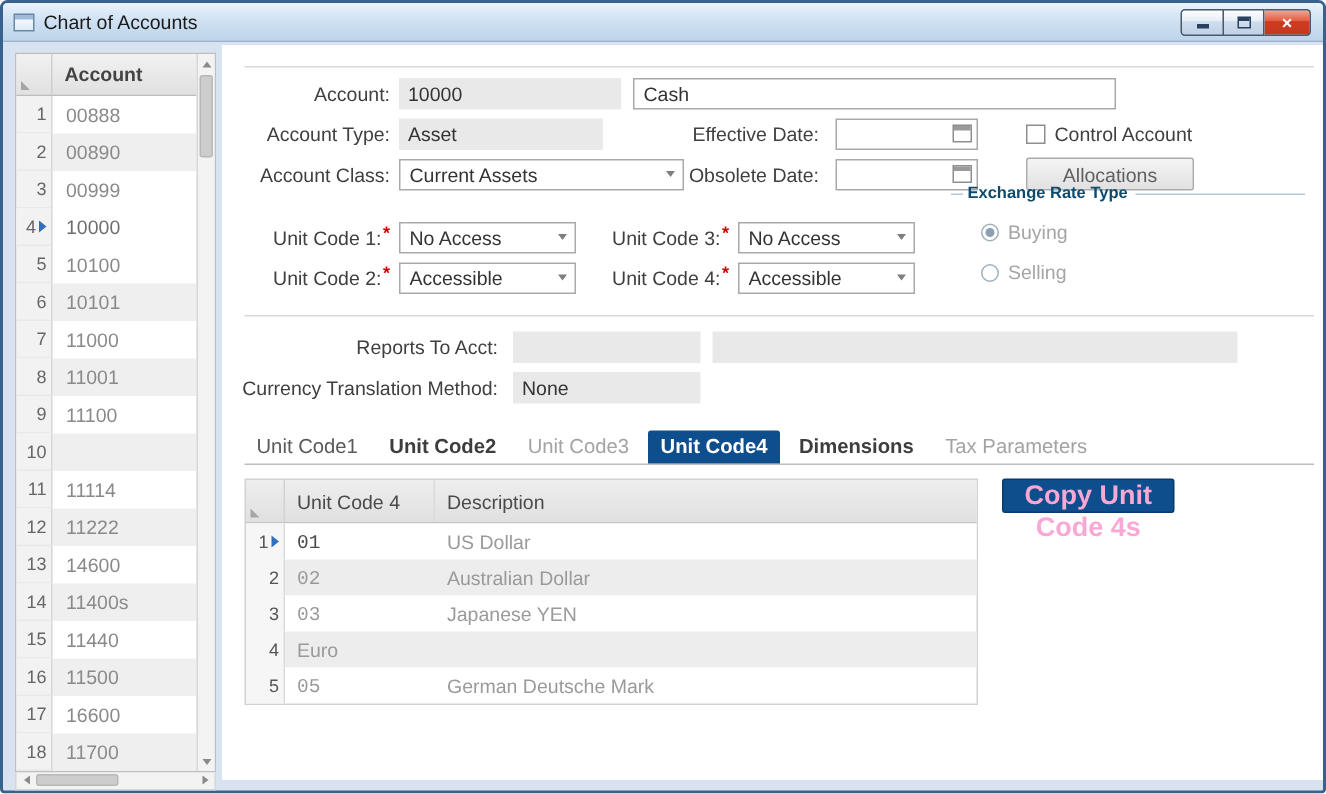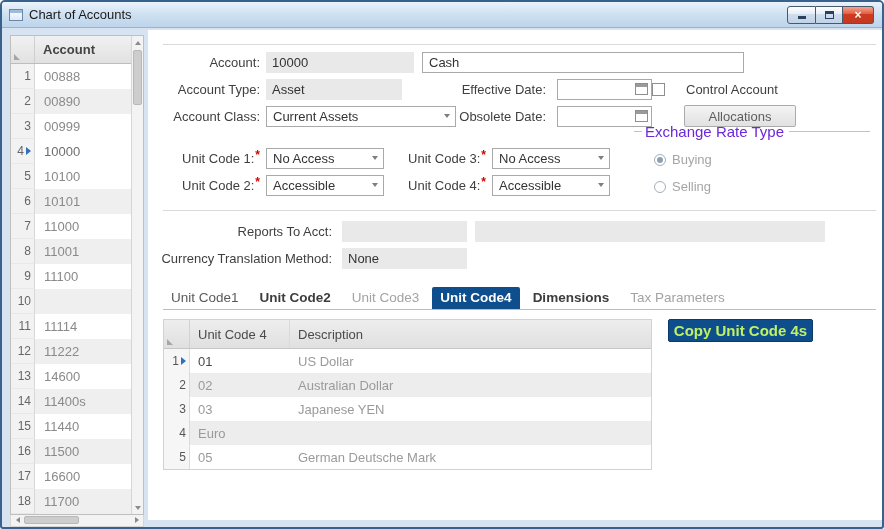--- a/index.html
+++ b/index.html
@@ -92,31 +92,31 @@
   .dd-arrow { width: 16px; align-self: stretch; display: flex; align-items: center; justify-content: center; }
   .dd-arrow::before { content: ""; width: 0; height: 0; border-left: 3.5px solid transparent;
                       border-right: 3.5px solid transparent; border-top: 4px solid #7e7e7e; }
 
   .datefield { width: 95px; height: 21px; border: 1px solid #a9a9a9; background: #fff;
                display: inline-flex; align-items: center; margin-left: 5px; padding-left: 5px; }
   .dateval { flex: 1; color: #333; }
   .cal-icon { width: 13px; height: 12px; border: 1px solid #8e8e8e; margin-right: 3px; position: relative; background: #fff; flex: none; }
   .cal-icon::before { content: ""; position: absolute; top: 0; left: 0; right: 0; height: 3px; background: #9a9a9a; }
 
-  .chk-wrap { display: inline-flex; align-items: center; gap: 21px; }
+  .chk-wrap { display: inline-flex; align-items: center; gap: 6px; margin-left: 32px; }
   .chk { width: 13px; height: 13px; border: 1px solid #8e8e8e; background: #fff; flex: none; }
   .chk-label { color: #3f3f3f; white-space: nowrap; }
 
   .btn-gray { margin-left: 32px; width: 112px; height: 22px; background: linear-gradient(#f4f4f4, #e1e1e1);
               border: 1px solid #ababab; border-radius: 2px; color: #5f5f5f; font-size: 13px; font-family: inherit; }
 
   .exchange { position: absolute; left: 486px; top: 93px; width: 236px; }
   .legend-row { display: flex; align-items: center; }
   .leg-a { width: 8px; border-top: 1px solid #b5c6d6; }
-  .legend { color: #6d28d9; font-size: 15px; padding: 0 5px 0 3px; white-space: nowrap; }
+  .legend { color: #0c4a6e; font-size: 11px; padding: 0 5px 0 3px; white-space: nowrap; font-weight: bold; }
   .leg-b { flex: 1; border-top: 1px solid #b5c6d6; }
   .radio-row { display: flex; align-items: center; gap: 6px; margin: 12px 0 0 20px; }
   .radio { width: 12px; height: 12px; border: 1px solid #9fb0bd; border-radius: 50%; background: #fff;
            display: flex; align-items: center; justify-content: center; flex: none; }
   .radio.selected::after { content: ""; width: 6px; height: 6px; border-radius: 50%; background: #8ba0b3; }
   .radio-label { color: #a5a5a5; }
 
   .rrow { display: flex; align-items: center; height: 21px; margin-top: 6px; }
   .rrow.first { margin-top: 10px; }
 
@@ -130,25 +130,25 @@
   .dgrid { width: 489px; border: 1px solid #d2d2d2; background: #fff; }
   .d-head { display: flex; height: 29px; background: linear-gradient(#eeeeee, #e0e0e0); border-bottom: 1px solid #c6c6c6; }
   .d-corner { width: 26px; border-right: 1px solid #d2d2d2; position: relative; }
   .d-h1 { width: 100px; display: flex; align-items: center; padding-left: 8px; color: #4a4a4a; border-right: 1px solid #dadada; }
   .d-h2 { flex: 1; display: flex; align-items: center; padding-left: 8px; color: #4a4a4a; }
   .d-row { display: flex; height: 24px; }
   .d-rows .d-row:nth-child(even) { background: #ededed; }
   .d-rows .d-row.selected { background: #fff; }
   .d-gutter { width: 26px; background: #f6f6f6; border-right: 1px solid #dcdcdc; display: flex; align-items: center;
               justify-content: flex-end; padding-right: 3px; color: #555; font-size: 12px; }
-  .d-c1 { width: 100px; display: flex; align-items: center; padding-left: 8px; color: #9a9a9a; }
+  .d-c1 { width: 100px; display: flex; align-items: center; padding-left: 8px; color: #9a9a9a; font-family: Liberation Mono, monospace; }
   .d-c2 { flex: 1; display: flex; align-items: center; padding-left: 8px; color: #9a9a9a; }
   .d-row.selected .d-c1 { color: #4a4a4a; }
-  .btn-copy { margin-left: 16px; width: 145px; height: 23px; background: #0f4e8c; border: 1px solid #0a3a6b;
-              border-radius: 2px; color: #bef264; font-weight: bold; font-size: 15px; font-family: inherit; }
+  .btn-copy { margin-left: 16px; width: 115px; height: 23px; background: #0f4e8c; border: 1px solid #0a3a6b;
+              border-radius: 2px; color: #f9a8d4; font-weight: bold; font-size: 18px; font-family: inherit; }
 </style>
 </head>
 <body>
 
 <div class="window">
 
   <div class="titlebar">
     <span class="win-icon"></span>
     <span class="title">Chart of Accounts</span>
     <div class="win-controls">

